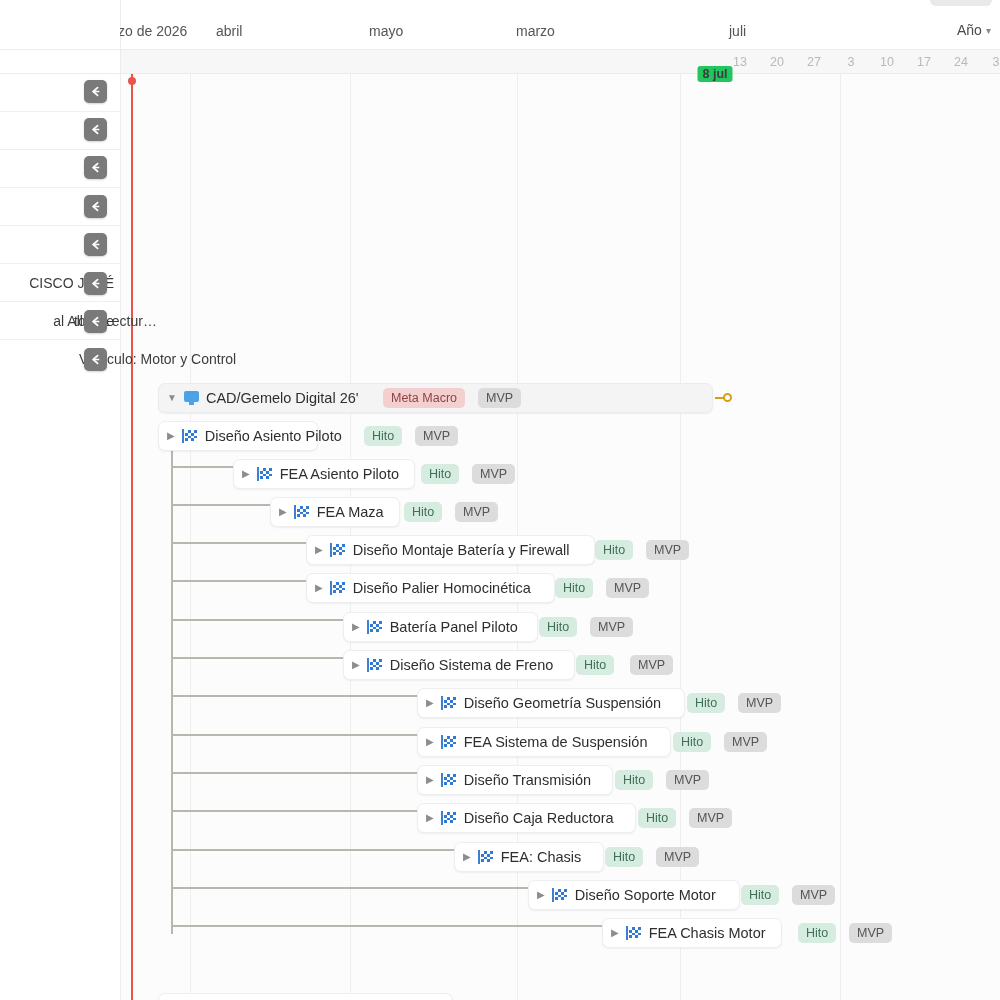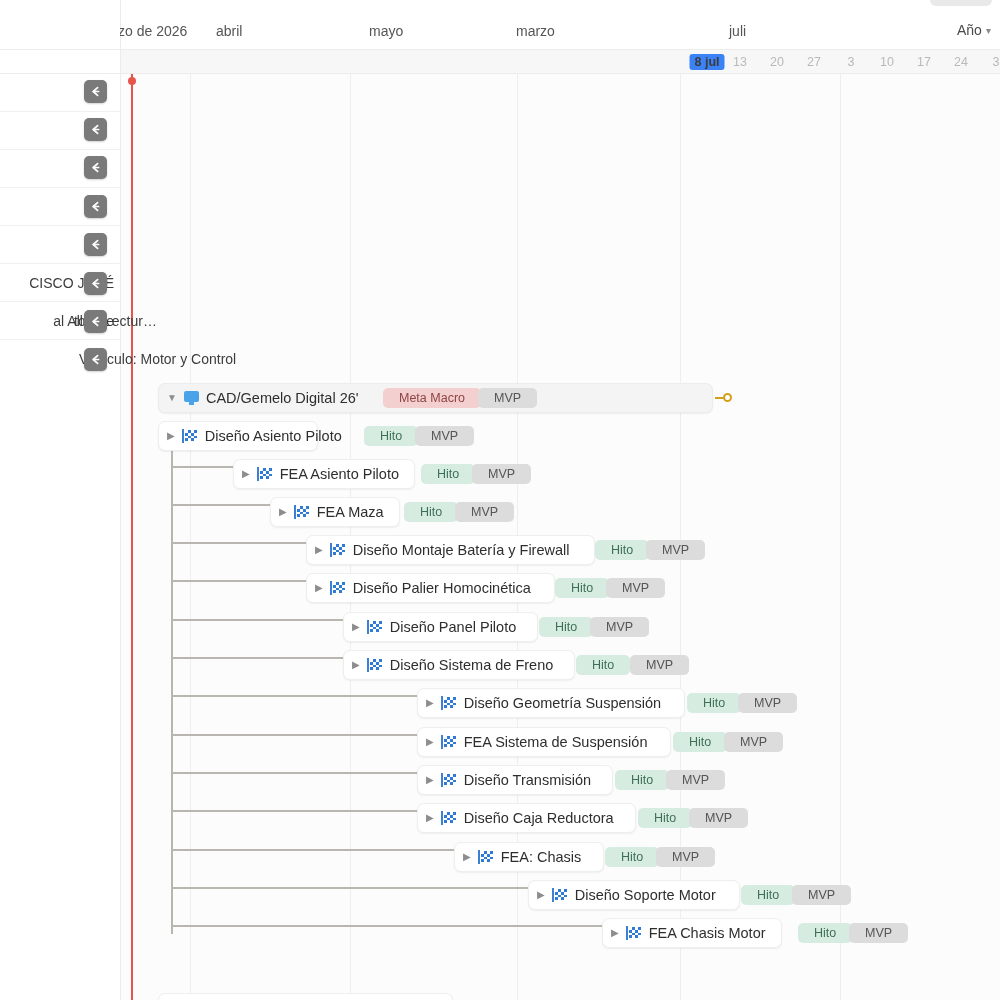--- a/index.html
+++ b/index.html
@@ -61,22 +61,22 @@
   }
   .tl-sub {
     position: absolute; left: 120px; top: 50px; right: 0; height: 24px;
     background: #f7f7f7; border-bottom: 1px solid #ececec; border-left: 1px solid #ececec;
   }
   .day-tick {
     position: absolute; top: 5px; font-size: 12.5px; color: #b9b9b9;
     white-space: nowrap; text-align: center; transform: translateX(-50%);
   }
   .day-tick.active {
-    color: #3b3b3b; font-weight: bold; background: #3b82f6;
-    border-radius: 3px; padding: 1px 5px; top: 4px;
+    color: #3b3b3b; font-weight: bold; background: #22c55e;
+    border-radius: 3px; padding: 1px 5px; top: 16px; margin-left: 8px;
   }
 
   
   .cal-btn {
     position: absolute; left: 723px; top: 20px;
     display: flex; align-items: center; gap: 7px;
     height: 25px; padding: 0 11px;
     background: #fff; border: 1px solid #e3e3e3; border-radius: 7px;
     font-size: 14px; color: #333; white-space: nowrap; cursor: pointer;
     box-shadow: 0 1px 2px rgba(0,0,0,.05); z-index: 20;
@@ -146,21 +146,21 @@
   }
   .icon-flag { flex: none; width: 16px; height: 14px; position: relative; }
   .icon-flag .pole { position:absolute; left:0; top:0; width:2px; height:14px; background:#3d7fd1; }
   .icon-flag .cloth { position:absolute; left:3px; top:1px; width:12px; height:11px; background:#2f7ad6; }
   .icon-flag .cloth i {
     position:absolute; background:#ffffff; width:3px; height:2.75px; display:block;
   }
 
   .badge {
     position: absolute; top: 50%; transform: translateY(-50%);
-    font-size: 12.5px; padding: 3px 16px; border-radius: 5px;
+    font-size: 12.5px; padding: 3px 8px; border-radius: 5px;
     white-space: nowrap; z-index: 3; cursor: pointer;
   }
   .badge.hito   { background:#d7ece0; color:#3e6f56; }
   .badge.mvp    { background:#dcdcdc; color:#555555; }
   .badge.meta   { background:#f3cfcf; color:#8f4444; }
 
   
   .dep { position: absolute; z-index: 2; }
   .dep-v { background: #b9b6b0; width: 1.5px; }
   .dep-h { background: #b9b6b0; height: 1.5px; }
@@ -325,21 +325,21 @@
               <i style="left:0;top:0"></i>
               <i style="left:6px;top:0"></i>
               <i style="left:3px;top:2.75px"></i>
               <i style="left:9px;top:2.75px"></i>
               <i style="left:0;top:5.5px"></i>
               <i style="left:6px;top:5.5px"></i>
               <i style="left:3px;top:8.25px"></i>
               <i style="left:9px;top:8.25px"></i>
             </span>
           </span>
-          <span class="bar-title">Diseño Panel Piloto</span>
+          <span class="bar-title">Batería Panel Piloto</span>
         </div>
         <div class="badge hito" style="left: 419px; top: 553px;">Hito</div>
         <div class="badge mvp" style="left: 470px; top: 553px;">MVP</div>
         <div class="bar" style="left: 223px; top: 576px; width: 232px;">
           <span class="caret">▶</span>
           <span class="icon-flag">
             <span class="pole"></span>
             <span class="cloth">
               <i style="left:0;top:0"></i>
               <i style="left:6px;top:0"></i>

